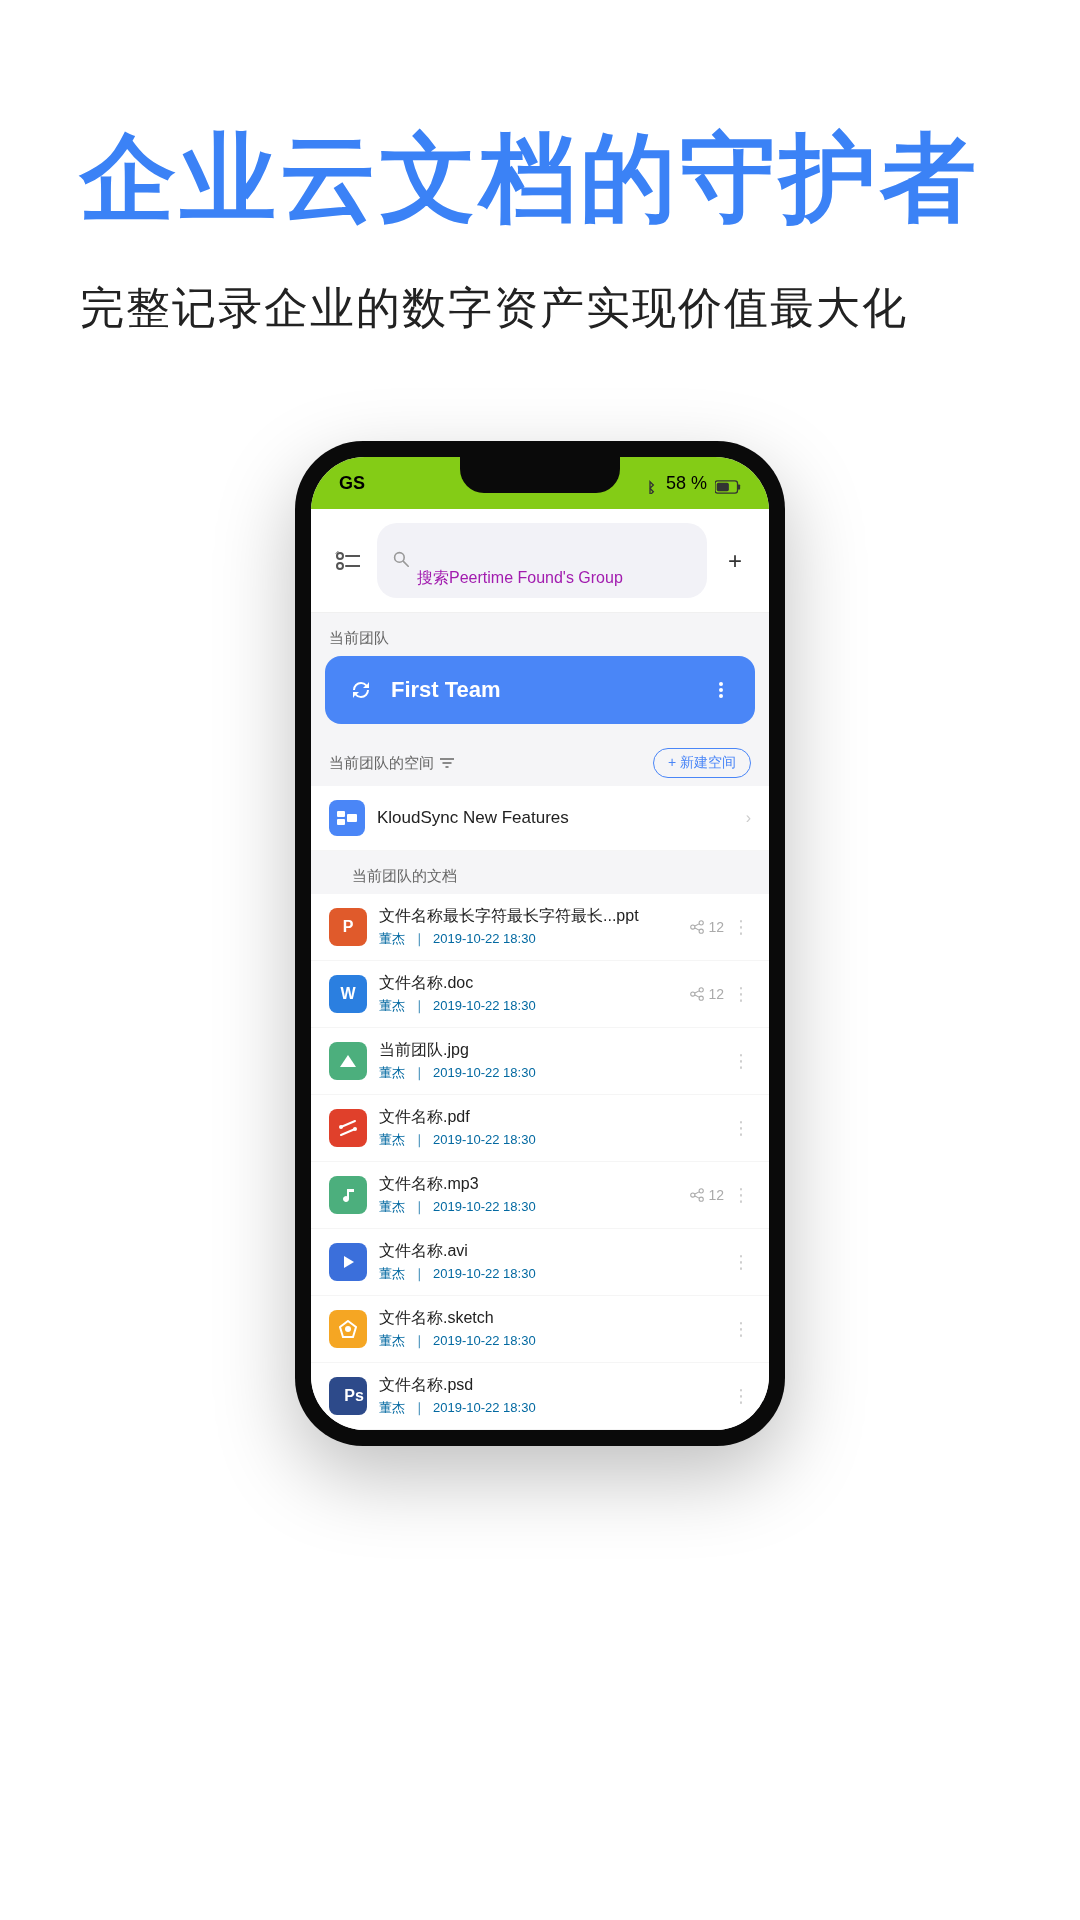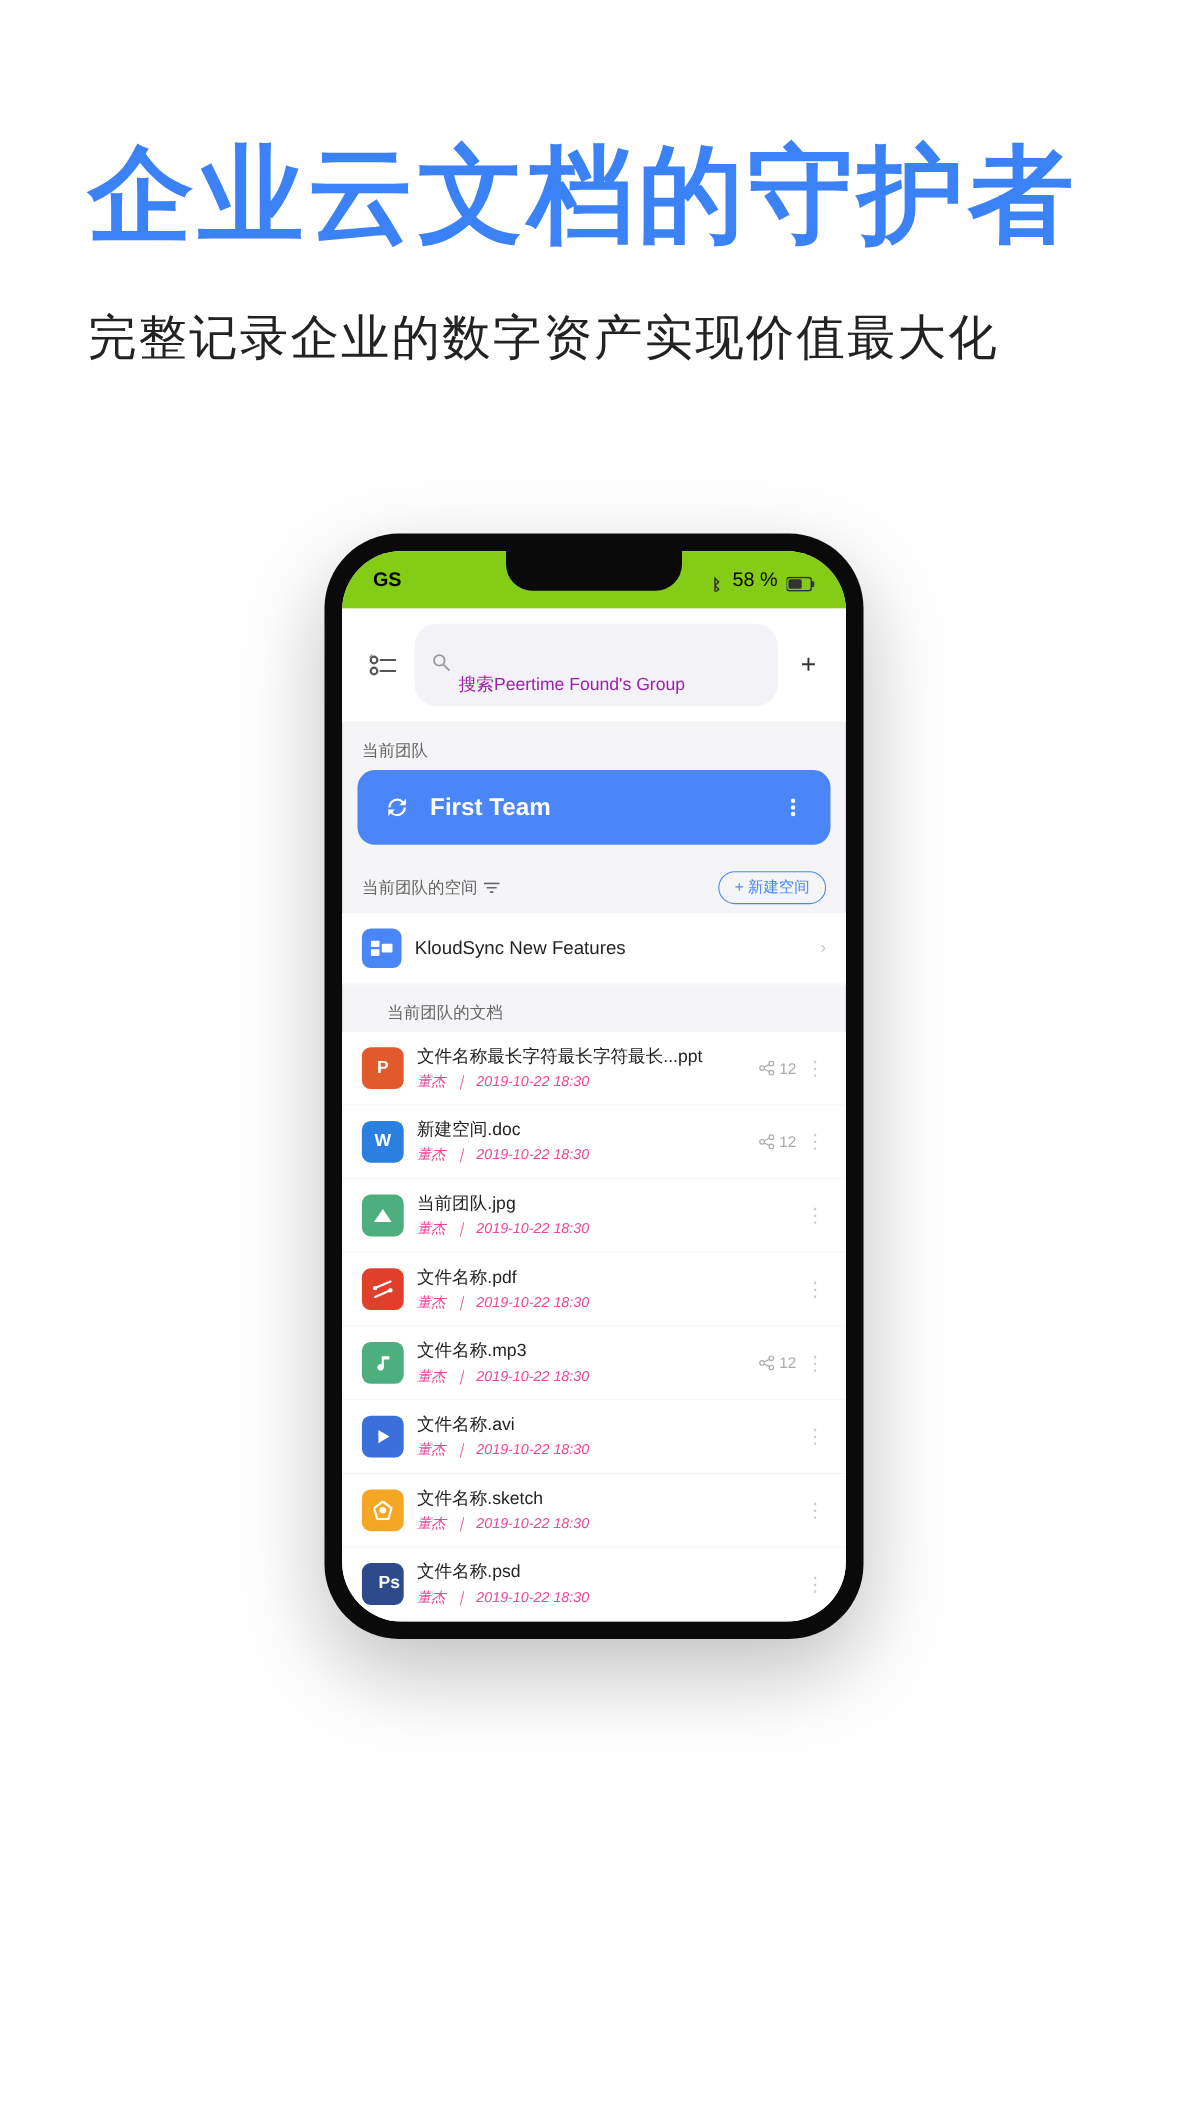--- a/index.html
+++ b/index.html
@@ -13,21 +13,20 @@
       overflow-x: hidden;
     }
 
     .page-container {
       width: 1080px;
       min-height: 1920px;
       background: #ffffff;
       display: flex;
       flex-direction: column;
       align-items: center;
-      gap: 44px;
     }
 
     
     .hero-section {
       width: 100%;
       padding: 120px 80px 40px 80px;
       display: flex;
       flex-direction: column;
       align-items: flex-start;
     }
@@ -312,23 +311,22 @@
     .file-name {
       font-size: 16px;
       color: #222;
       white-space: nowrap;
       overflow: hidden;
       text-overflow: ellipsis;
     }
 
     .file-meta {
       font-size: 13px;
-      color: #ec4899;
+      color: #0369a1;
       margin-top: 3px;
-      font-style: italic;
     }
 
     .file-meta-sep {
       margin: 0 4px;
     }
 
     .file-actions {
       display: flex;
       align-items: center;
       gap: 8px;
@@ -476,21 +474,21 @@
       <span>12</span>
     </div>
       <span class="more-dots">⋮</span>
     </div>
   </div>
             <div class="file-item">
     <div class="file-icon" style="background:#2b7fe0;">
       W
     </div>
     <div class="file-info">
-      <div class="file-name">新建空间.doc</div>
+      <div class="file-name">文件名称.doc</div>
       <div class="file-meta">
         <span>董杰</span>
         <span class="file-meta-sep">｜</span>
         <span>2019-10-22  18:30</span>
       </div>
     </div>
     <div class="file-actions">
       <div class="share-count">
       <svg width="14" height="14" viewBox="0 0 20 20" fill="none">
         <circle cx="16" cy="4" r="3" stroke="#aaa" stroke-width="1.5"></circle>

